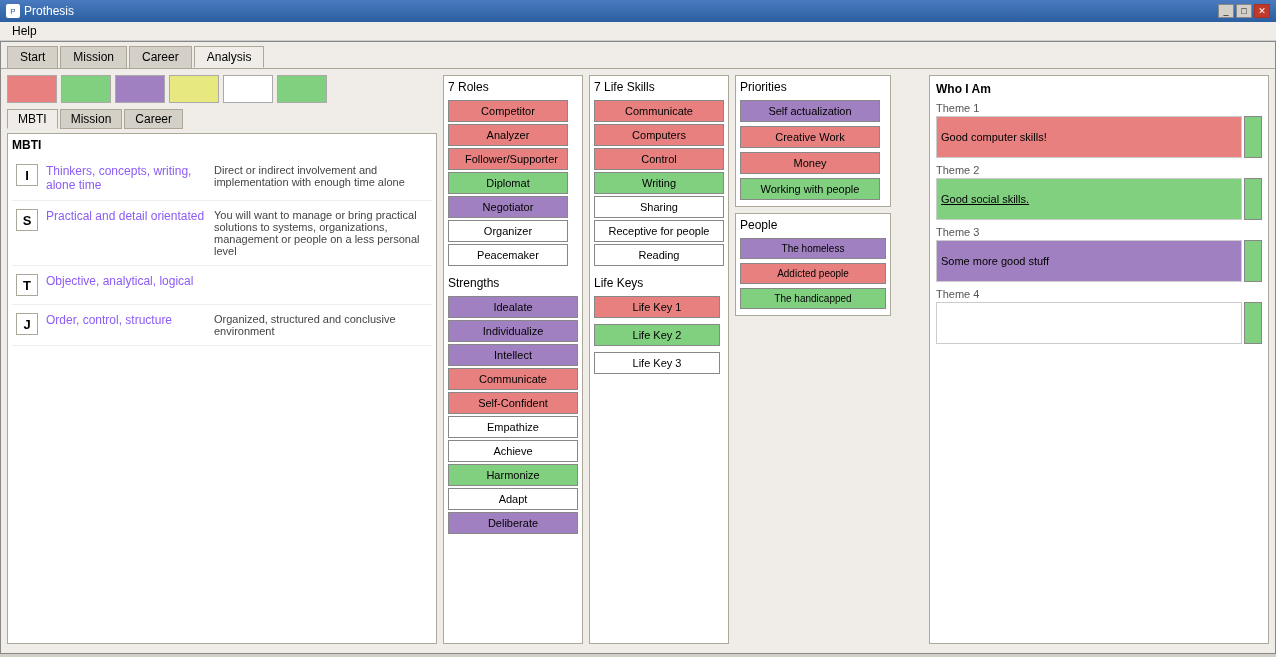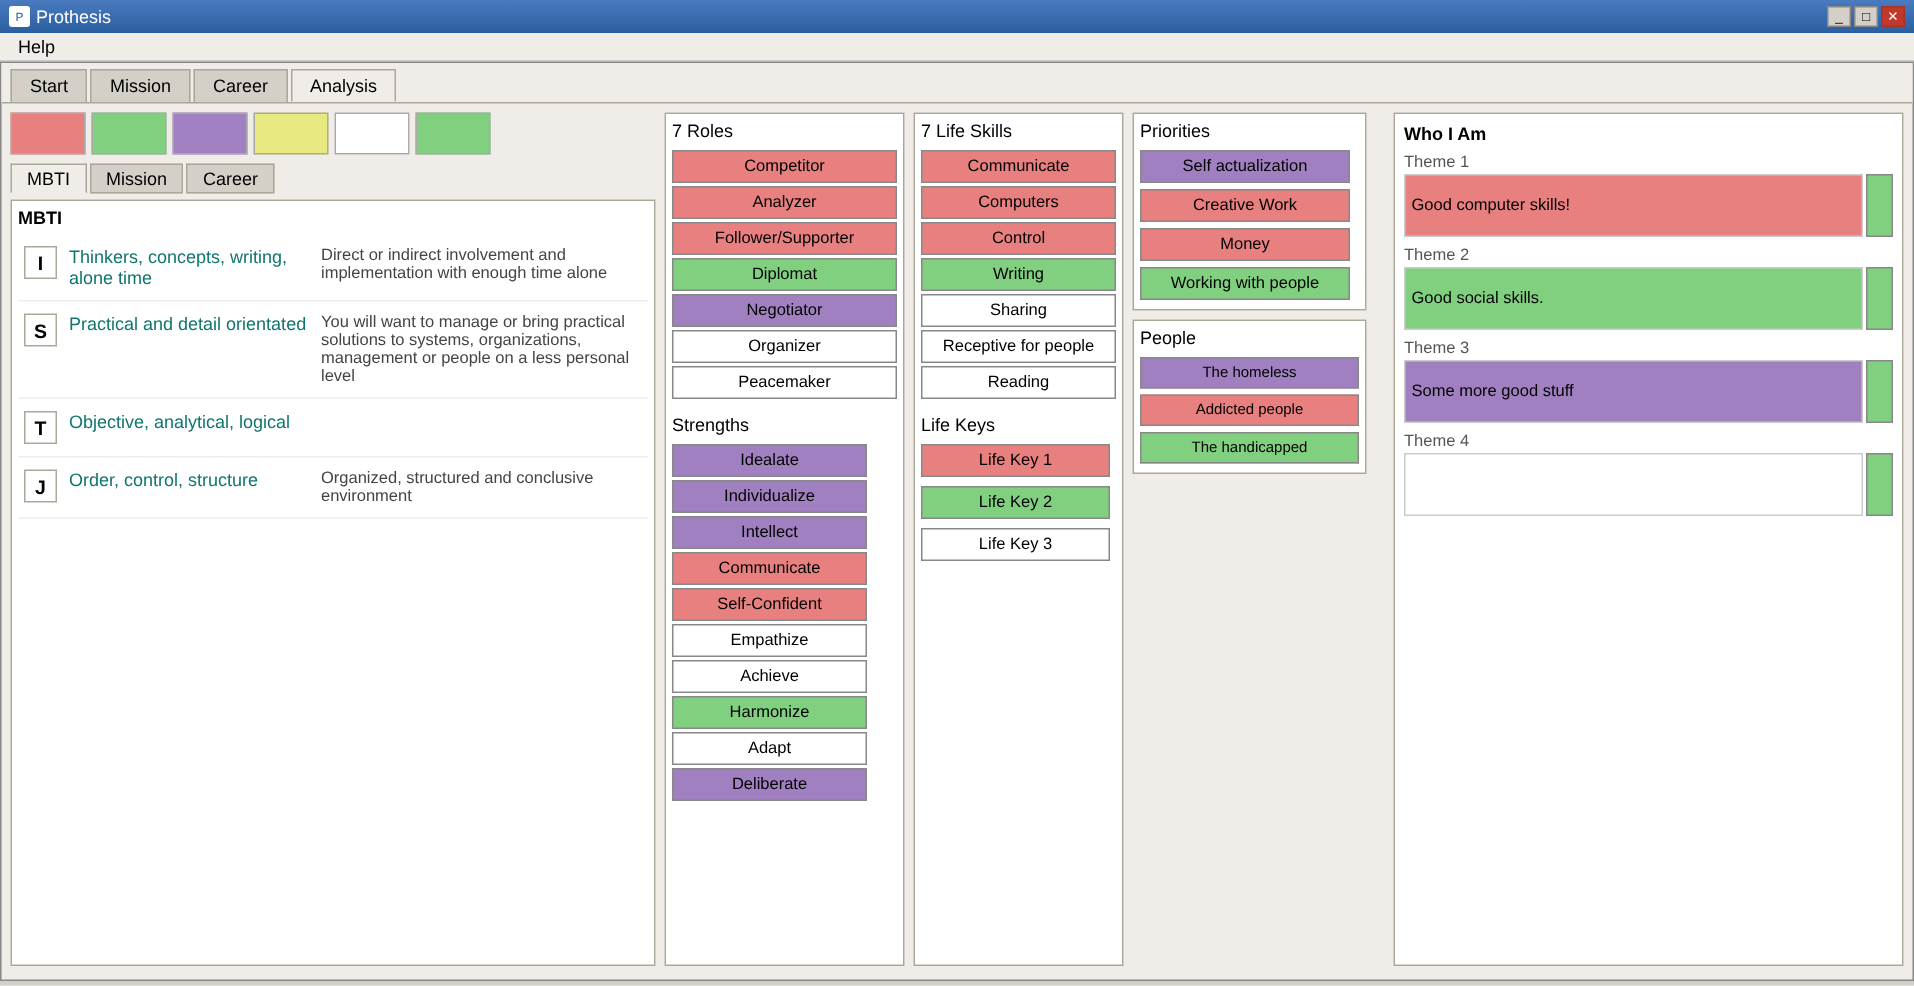--- a/index.html
+++ b/index.html
@@ -157,41 +157,41 @@
       display: flex;
       align-items: center;
       justify-content: center;
       font-weight: bold;
       font-size: 13px;
       flex-shrink: 0;
     }
     .mbti-label {
       width: 160px;
       flex-shrink: 0;
-      color: #0f766e;
+      color: #8b5cf6;
     }
     .mbti-desc {
       color: #444;
       font-size: 11px;
     }
     .section-box {
       border: 1px solid #aca899;
       background: white;
       padding: 4px;
       display: flex;
       flex-direction: column;
       gap: 2px;
     }
     .section-title {
       font-weight: normal;
       font-size: 12px;
       margin-bottom: 4px;
     }
     .role-btn {
-      width: 150px;
+      width: 120px;
       padding: 4px 16px;
       border: 1px solid #888;
       text-align: center;
       font-size: 11px;
       cursor: pointer;
     }
     .role-red { background: #e88080; }
     .role-green { background: #80d080; }
     .role-purple { background: #a080c0; }
     .role-white { background: #ffffff; }
@@ -465,21 +465,21 @@
           <div class="theme-label">Theme 1</div>
           <div class="theme-content">
             <div class="theme-text-area theme-red" style="min-height:42px;">Good computer skills!</div>
             <div class="theme-bar"></div>
           </div>
         </div>
 
         <div class="theme-section">
           <div class="theme-label">Theme 2</div>
           <div class="theme-content">
-            <div class="theme-text-area theme-green" style="min-height:42px;">Good social skills.</div>
+            <div class="theme-text-area theme-green" style="min-height:42px;text-decoration:underline;">Good social skills.</div>
             <div class="theme-bar"></div>
           </div>
         </div>
 
         <div class="theme-section">
           <div class="theme-label">Theme 3</div>
           <div class="theme-content">
             <div class="theme-text-area theme-purple" style="min-height:42px;">Some more good stuff</div>
             <div class="theme-bar"></div>
           </div>

